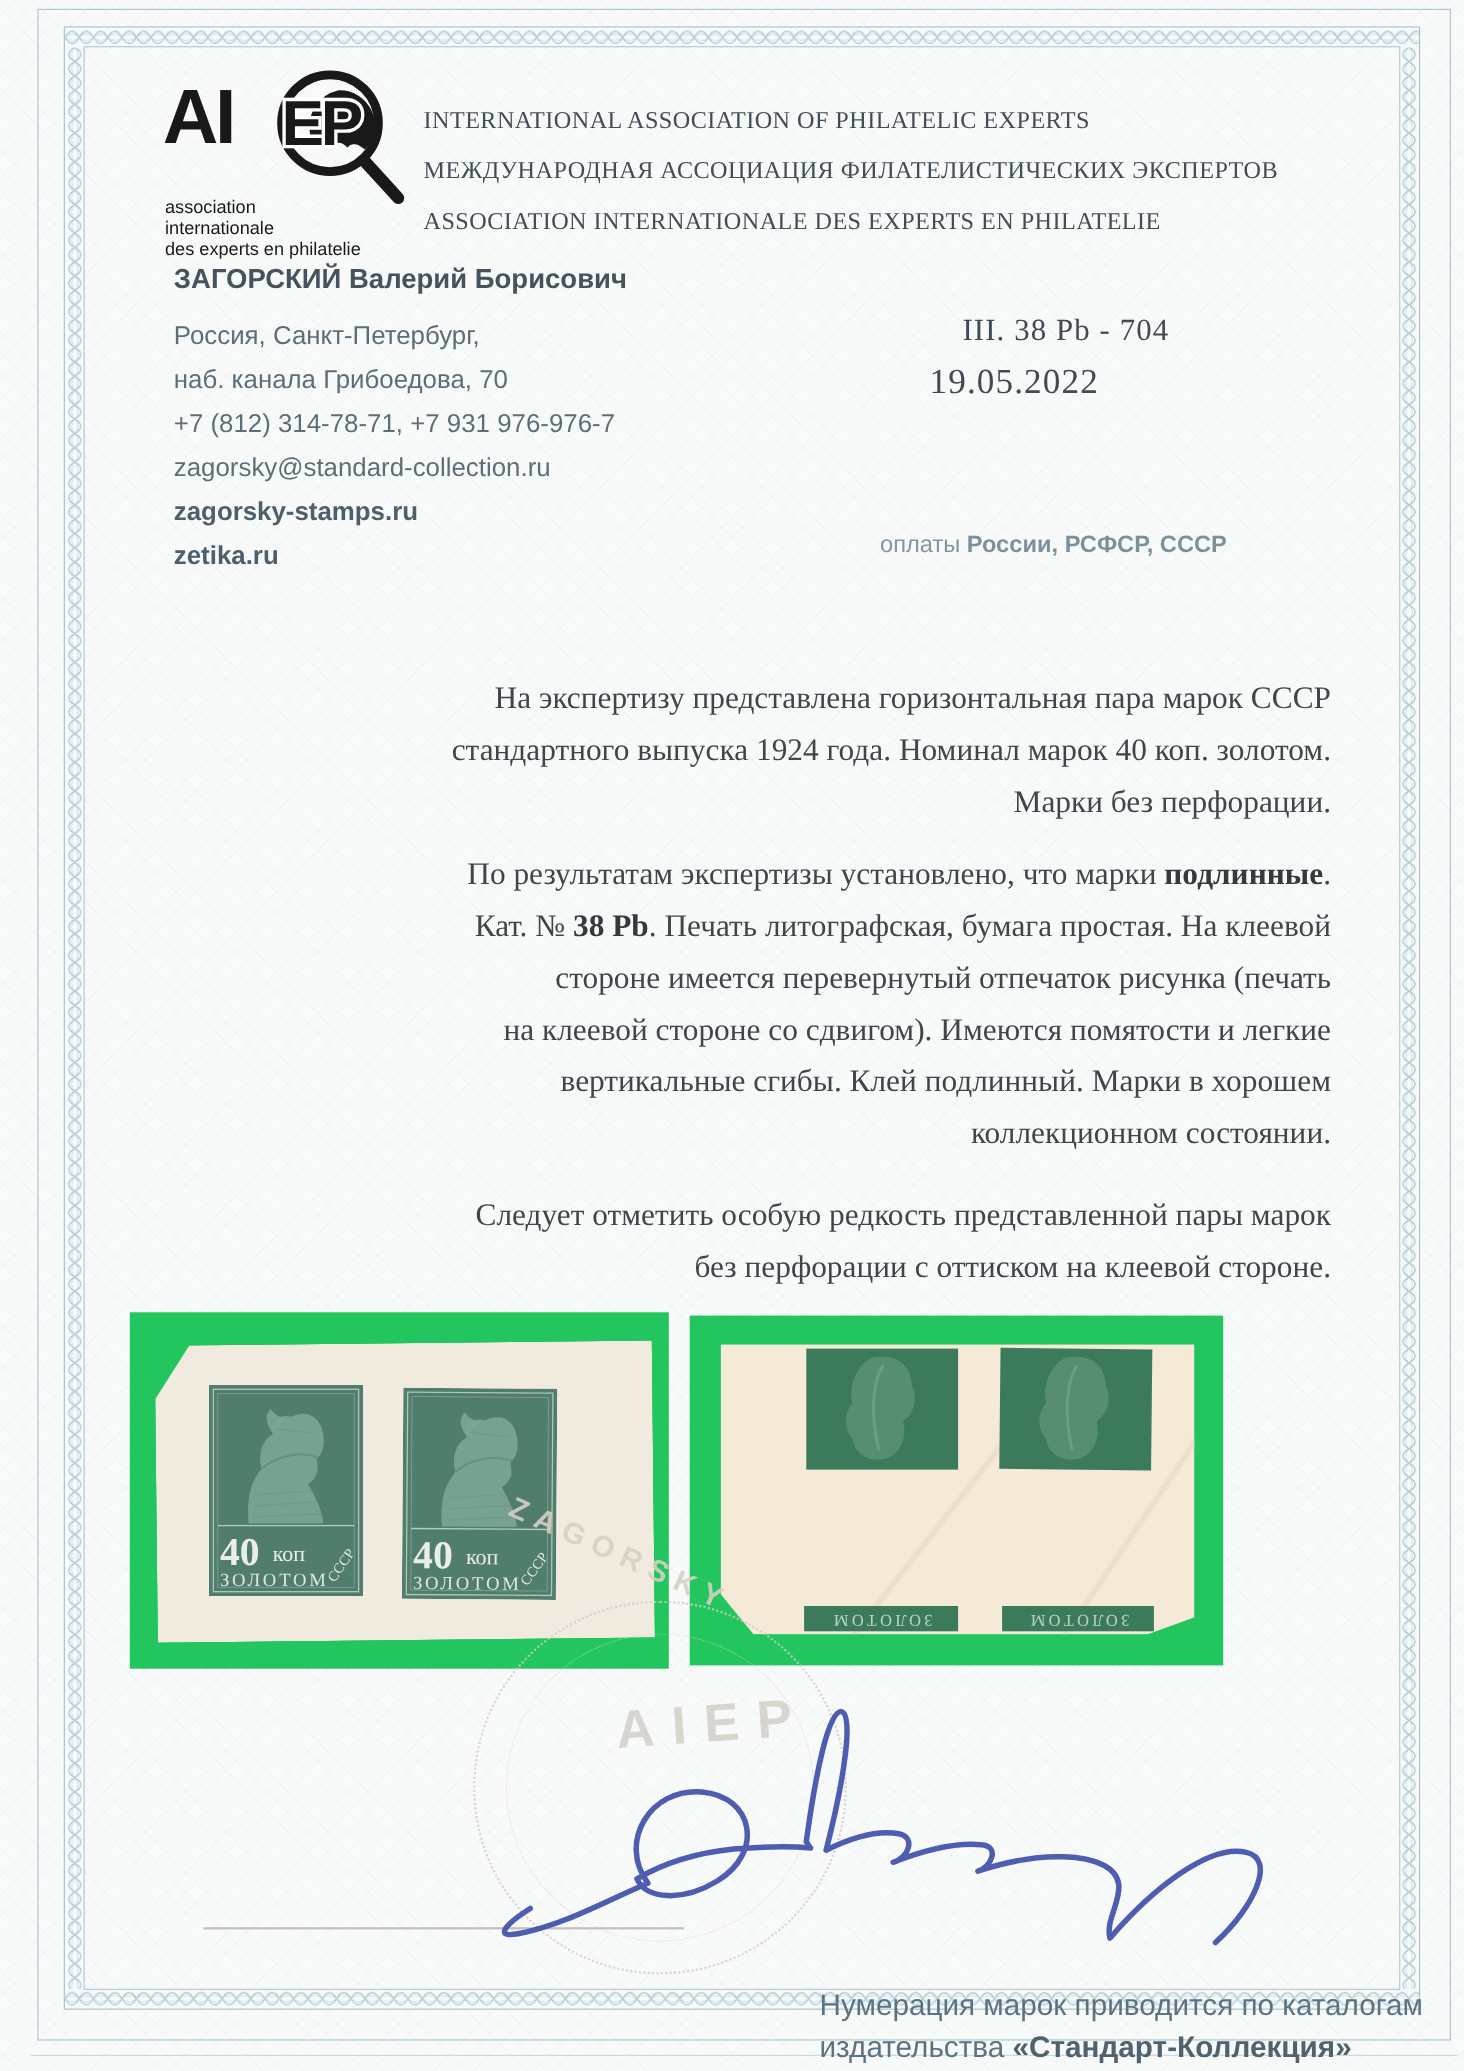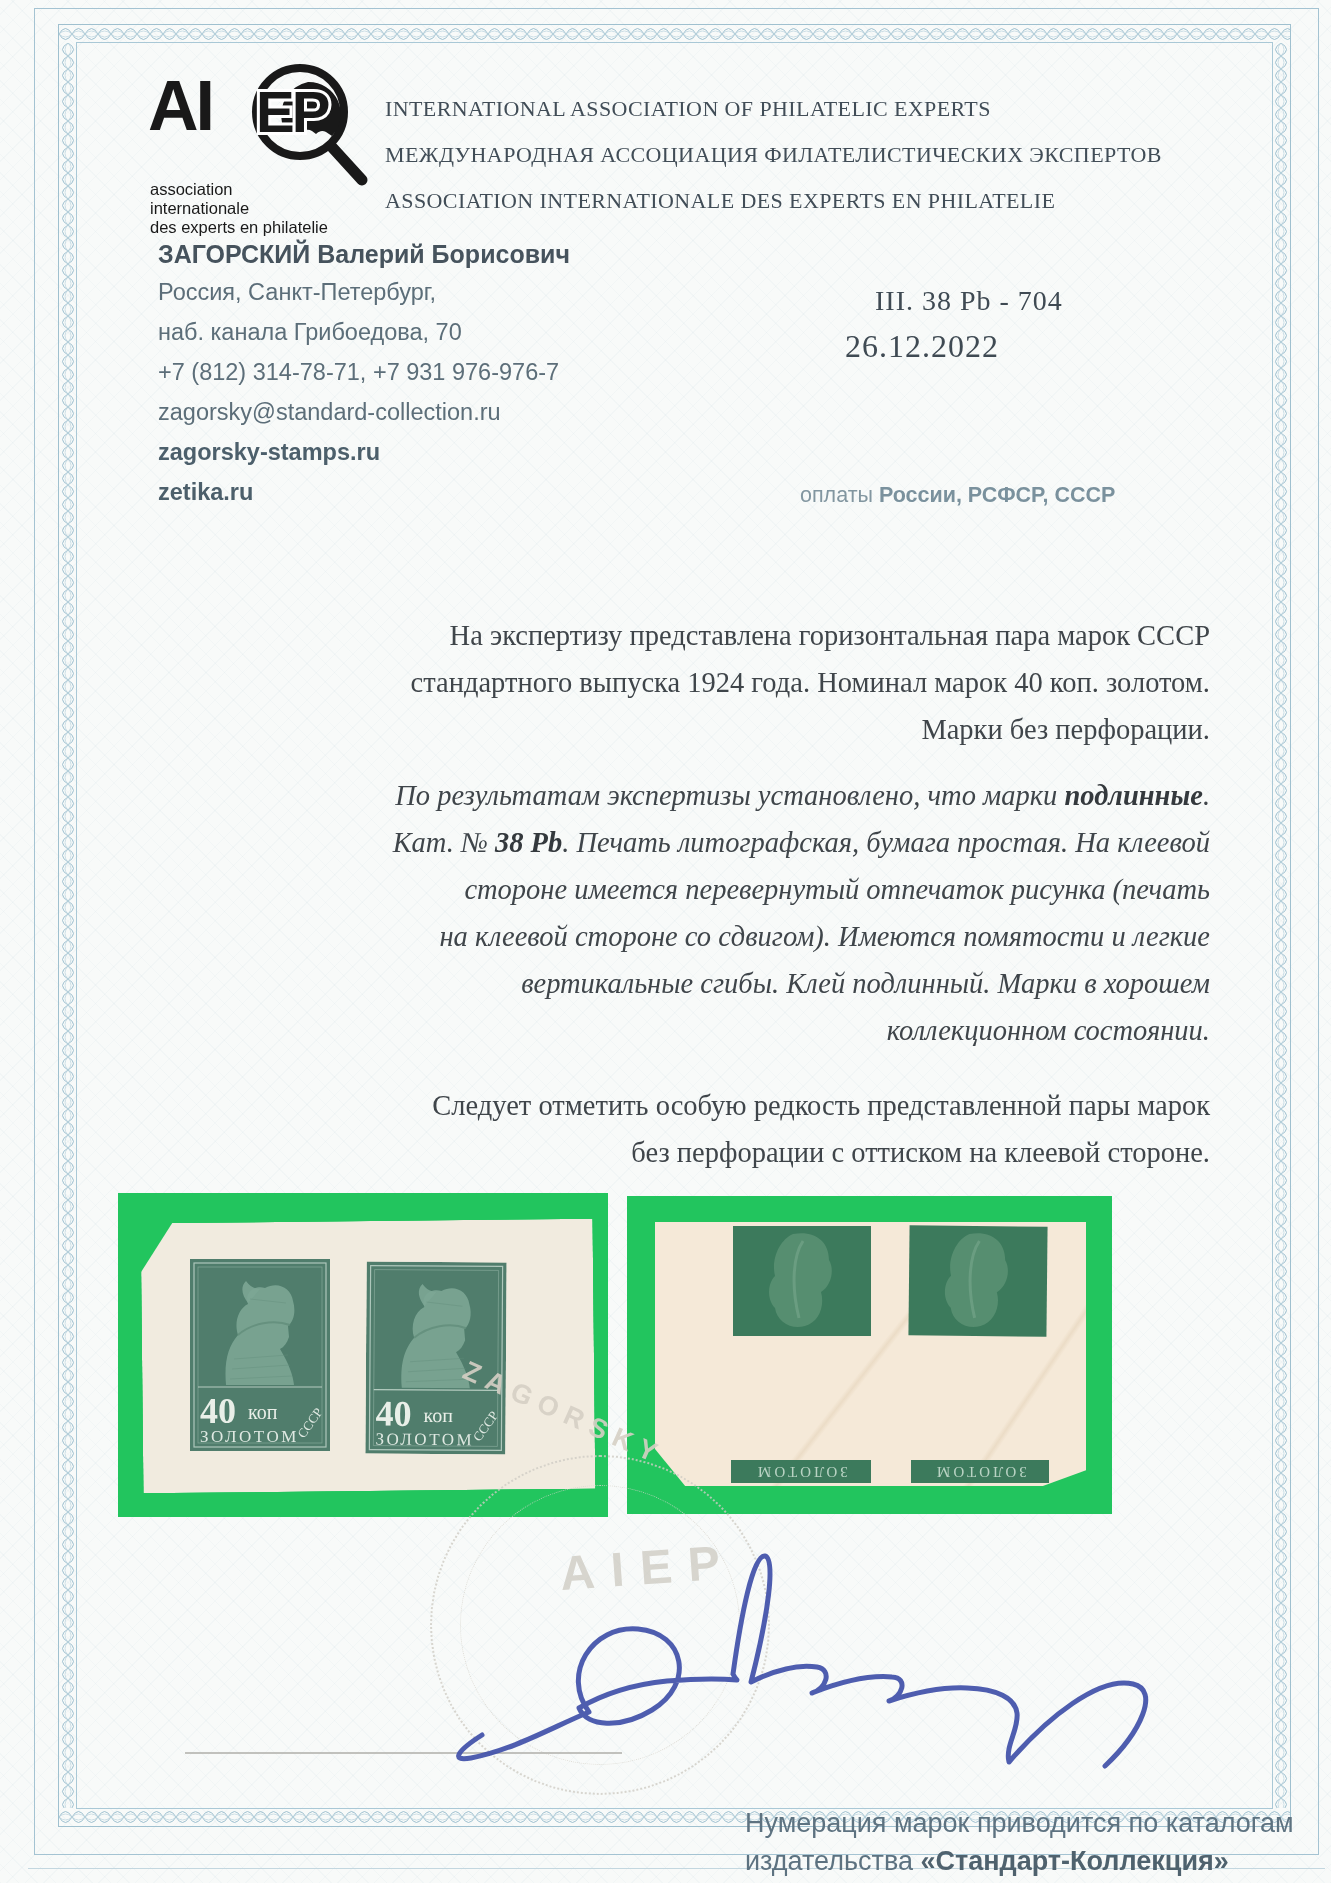--- a/index.html
+++ b/index.html
@@ -22,29 +22,29 @@
   .gs-right { right:0; top:18px; bottom:18px; width:18px; }
   .gstrip svg { width:100%; height:100%; display:block; }
   
   .logo { position:absolute; left:148px; top:72px; width:240px; height:150px; color:#191919; }
   .logo-ai { position:absolute; left:0; top:-6px; font-size:70px; font-weight:800; letter-spacing:-3px; font-family:"Liberation Sans", sans-serif; }
   .logo-glass { position:absolute; left:90px; top:-16px; }
   .logo-sub { position:absolute; left:2px; top:108px; font-size:16.5px; line-height:19px; font-weight:500; }
   .hdr-lines { position:absolute; left:385px; top:86px; width:880px; font-family:"Liberation Serif", serif; font-size:22px; line-height:46px; color:#414d57; letter-spacing:.4px; }
   
   .expert-name { position:absolute; left:158px; top:240px; font-size:25px; font-weight:bold; color:#46535d; }
-  .expert-lines { position:absolute; left:158px; top:272px; font-size:23.5px; line-height:40px; color:#5c6e79; }
+  .expert-lines { position:absolute; left:158px; top:285px; font-size:23.5px; line-height:40px; color:#5c6e79; }
   .expert-lines .b { font-weight:bold; color:#4c5f6b; }
   .cert-number { position:absolute; left:875px; top:238px; font-family:"Liberation Serif", serif; font-size:28px; color:#3f4a53; letter-spacing:1px;margin-top:47px; }
   .cert-date { position:absolute; left:845px; top:328px; font-family:"Liberation Serif", serif; font-size:32px; color:#3f4a53; letter-spacing:1px; }
   .sections { position:absolute; left:800px; top:476px; font-size:21.5px; line-height:38px; color:#8296a0; }
   .sections .b { font-weight:bold; color:#7a919d; }
   
   .para { position:absolute; left:150px; width:1060px; font-family:"Liberation Serif", serif; font-size:28.5px; line-height:47px; color:#3f454a; white-space:pre-line; text-indent:44px;text-align:right; }
-  .p1 { top:612px; } .p2 { top:772px;font-style:italic; } .p3 { top:1082px; }
+  .p1 { top:612px; } .p2 { top:772px; } .p3 { top:1082px; }
   .para b { color:#34393d; }
   
   .photo { position:absolute; background:#22c55e; }
   .photo-front { left:118px; top:1193px; width:490px; height:324px; }
   .photo-back  { left:627px; top:1196px; width:485px; height:318px; }
   .paper-l { position:absolute; left:24px; top:28px; right:14px; bottom:26px; background:#f1ebdf; transform:rotate(-0.6deg); clip-path:polygon(0% 18%, 7% 0%, 100% 0%, 100% 100%, 0% 100%); }
   .stamp { position:absolute; width:140px; height:192px; }
   .stampA { left:72px; top:66px; }
   .stampB { left:248px; top:69px; transform:rotate(.4deg); }
   .paper-r { position:absolute; left:28px; top:26px; right:26px; bottom:28px; background:#f5e9d8; clip-path:polygon(0% 0%, 100% 0%, 100% 94%, 90% 100%, 7% 100%, 0% 86%); }
@@ -158,21 +158,21 @@
   <div class="expert-lines">
     <div>Россия, Санкт-Петербург,</div>
     <div>наб. канала Грибоедова, 70</div>
     <div>+7 (812) 314-78-71, +7 931 976-976-7</div>
     <div>zagorsky@standard-collection.ru</div>
     <div class="b">zagorsky-stamps.ru</div>
     <div class="b">zetika.ru</div>
   </div>
 
   <div class="cert-number">III. 38 Pb - 704</div>
-  <div class="cert-date">26.12.2022</div>
+  <div class="cert-date">19.05.2022</div>
   <div class="sections">
     <div><span>оплаты </span><span class="b">России, РСФСР, СССР</span></div>
   </div>
 
   <div class="para p1"><span>На экспертизу представлена горизонтальная пара марок СССР
 стандартного выпуска 1924 года. Номинал марок 40 коп. золотом.
 Марки без перфорации.</span></div>
   <div class="para p2"><span>По результатам экспертизы установлено, что марки </span><b>подлинные</b><span>.
 Кат. № </span><b>38 Pb</b><span>. Печать литографская, бумага простая. На клеевой
 стороне имеется перевернутый отпечаток рисунка (печать

